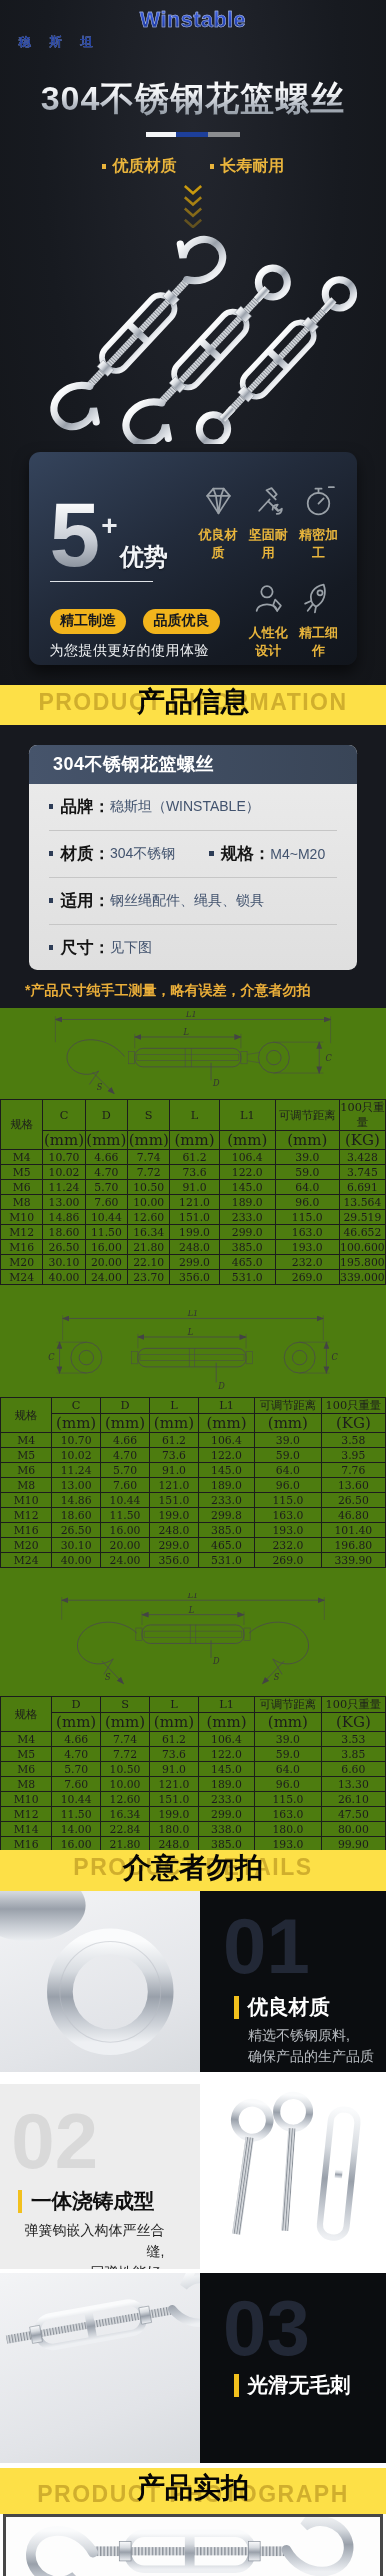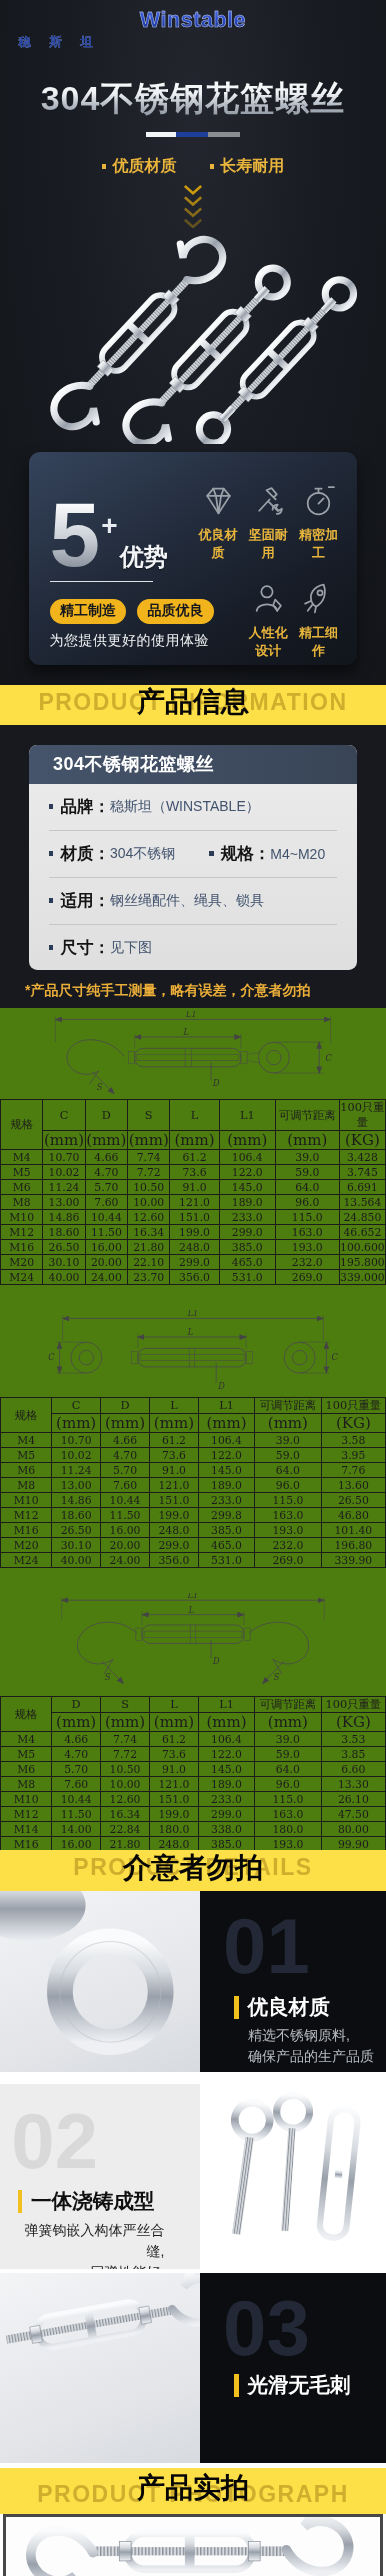--- a/index.html
+++ b/index.html
@@ -33,21 +33,21 @@
      background:linear-gradient(150deg,#35445c 0%,#222b3b 42%,#151a23 78%,#11151c 100%);
      box-shadow:0 7.2px 14.4px rgba(0,0,0,.55);display:flex;}
   .adv-left{width:164px;padding:29px 0 0 20.6px;box-sizing:border-box;}
   .fiverow{display:flex;align-items:flex-end;}
   .five{font-size:91px;line-height:.78;font-weight:900;
         background:linear-gradient(180deg,#ffffff,#c9ced6 55%,#848c97);
         -webkit-background-clip:text;background-clip:text;color:transparent;}
   .plus{font-size:28px;font-weight:900;color:#e8ebef;line-height:3.2;margin-left:1px;}
   .ys{font-size:24px;font-weight:900;color:#f2f4f7;margin-left:2.1px;line-height:1.1;text-shadow:0 1px 1.5px rgba(0,0,0,.5);}
   .adv-line{width:103px;height:1px;background:#dfe3e8;margin-top:10.3px;}
-  .pills{display:flex;gap:11px;margin-top:17px;}
+  .pills{display:flex;gap:17px;margin-top:27px;}
   .pill{background:#f2b41c;color:#15181f;font-size:14px;font-weight:800;border-radius:12.4px;padding:3.6px 10.3px;white-space:nowrap;}
   .tagline{margin-top:8.2px;color:#f2f4f6;font-size:14px;letter-spacing:0.5px;white-space:nowrap;}
   .adv-grid{flex:1;display:grid;grid-template-columns:repeat(3,1fr);padding:30px 13.4px 0 0;row-gap:13.4px;}
   .adv-item{text-align:center;}
   .adv-item.r2a{grid-column:2;}
   .adv-item.r2b{grid-column:3;}
   .adv-item .lbl{margin-top:5.2px;color:#e7b43c;font-size:13px;font-weight:700;}
   .icon-line{stroke:#9aa1a8;stroke-width:3.4;fill:none;stroke-linecap:round;stroke-linejoin:round;}
 
   
@@ -429,21 +429,21 @@
             <td>13.564</td>
           </tr>
           <tr>
             <td>M10</td>
             <td>14.86</td>
             <td>10.44</td>
             <td>12.60</td>
             <td>151.0</td>
             <td>233.0</td>
             <td>115.0</td>
-            <td>24.850</td>
+            <td>29.519</td>
           </tr>
           <tr>
             <td>M12</td>
             <td>18.60</td>
             <td>11.50</td>
             <td>16.34</td>
             <td>199.0</td>
             <td>299.0</td>
             <td>163.0</td>
             <td>46.652</td>

